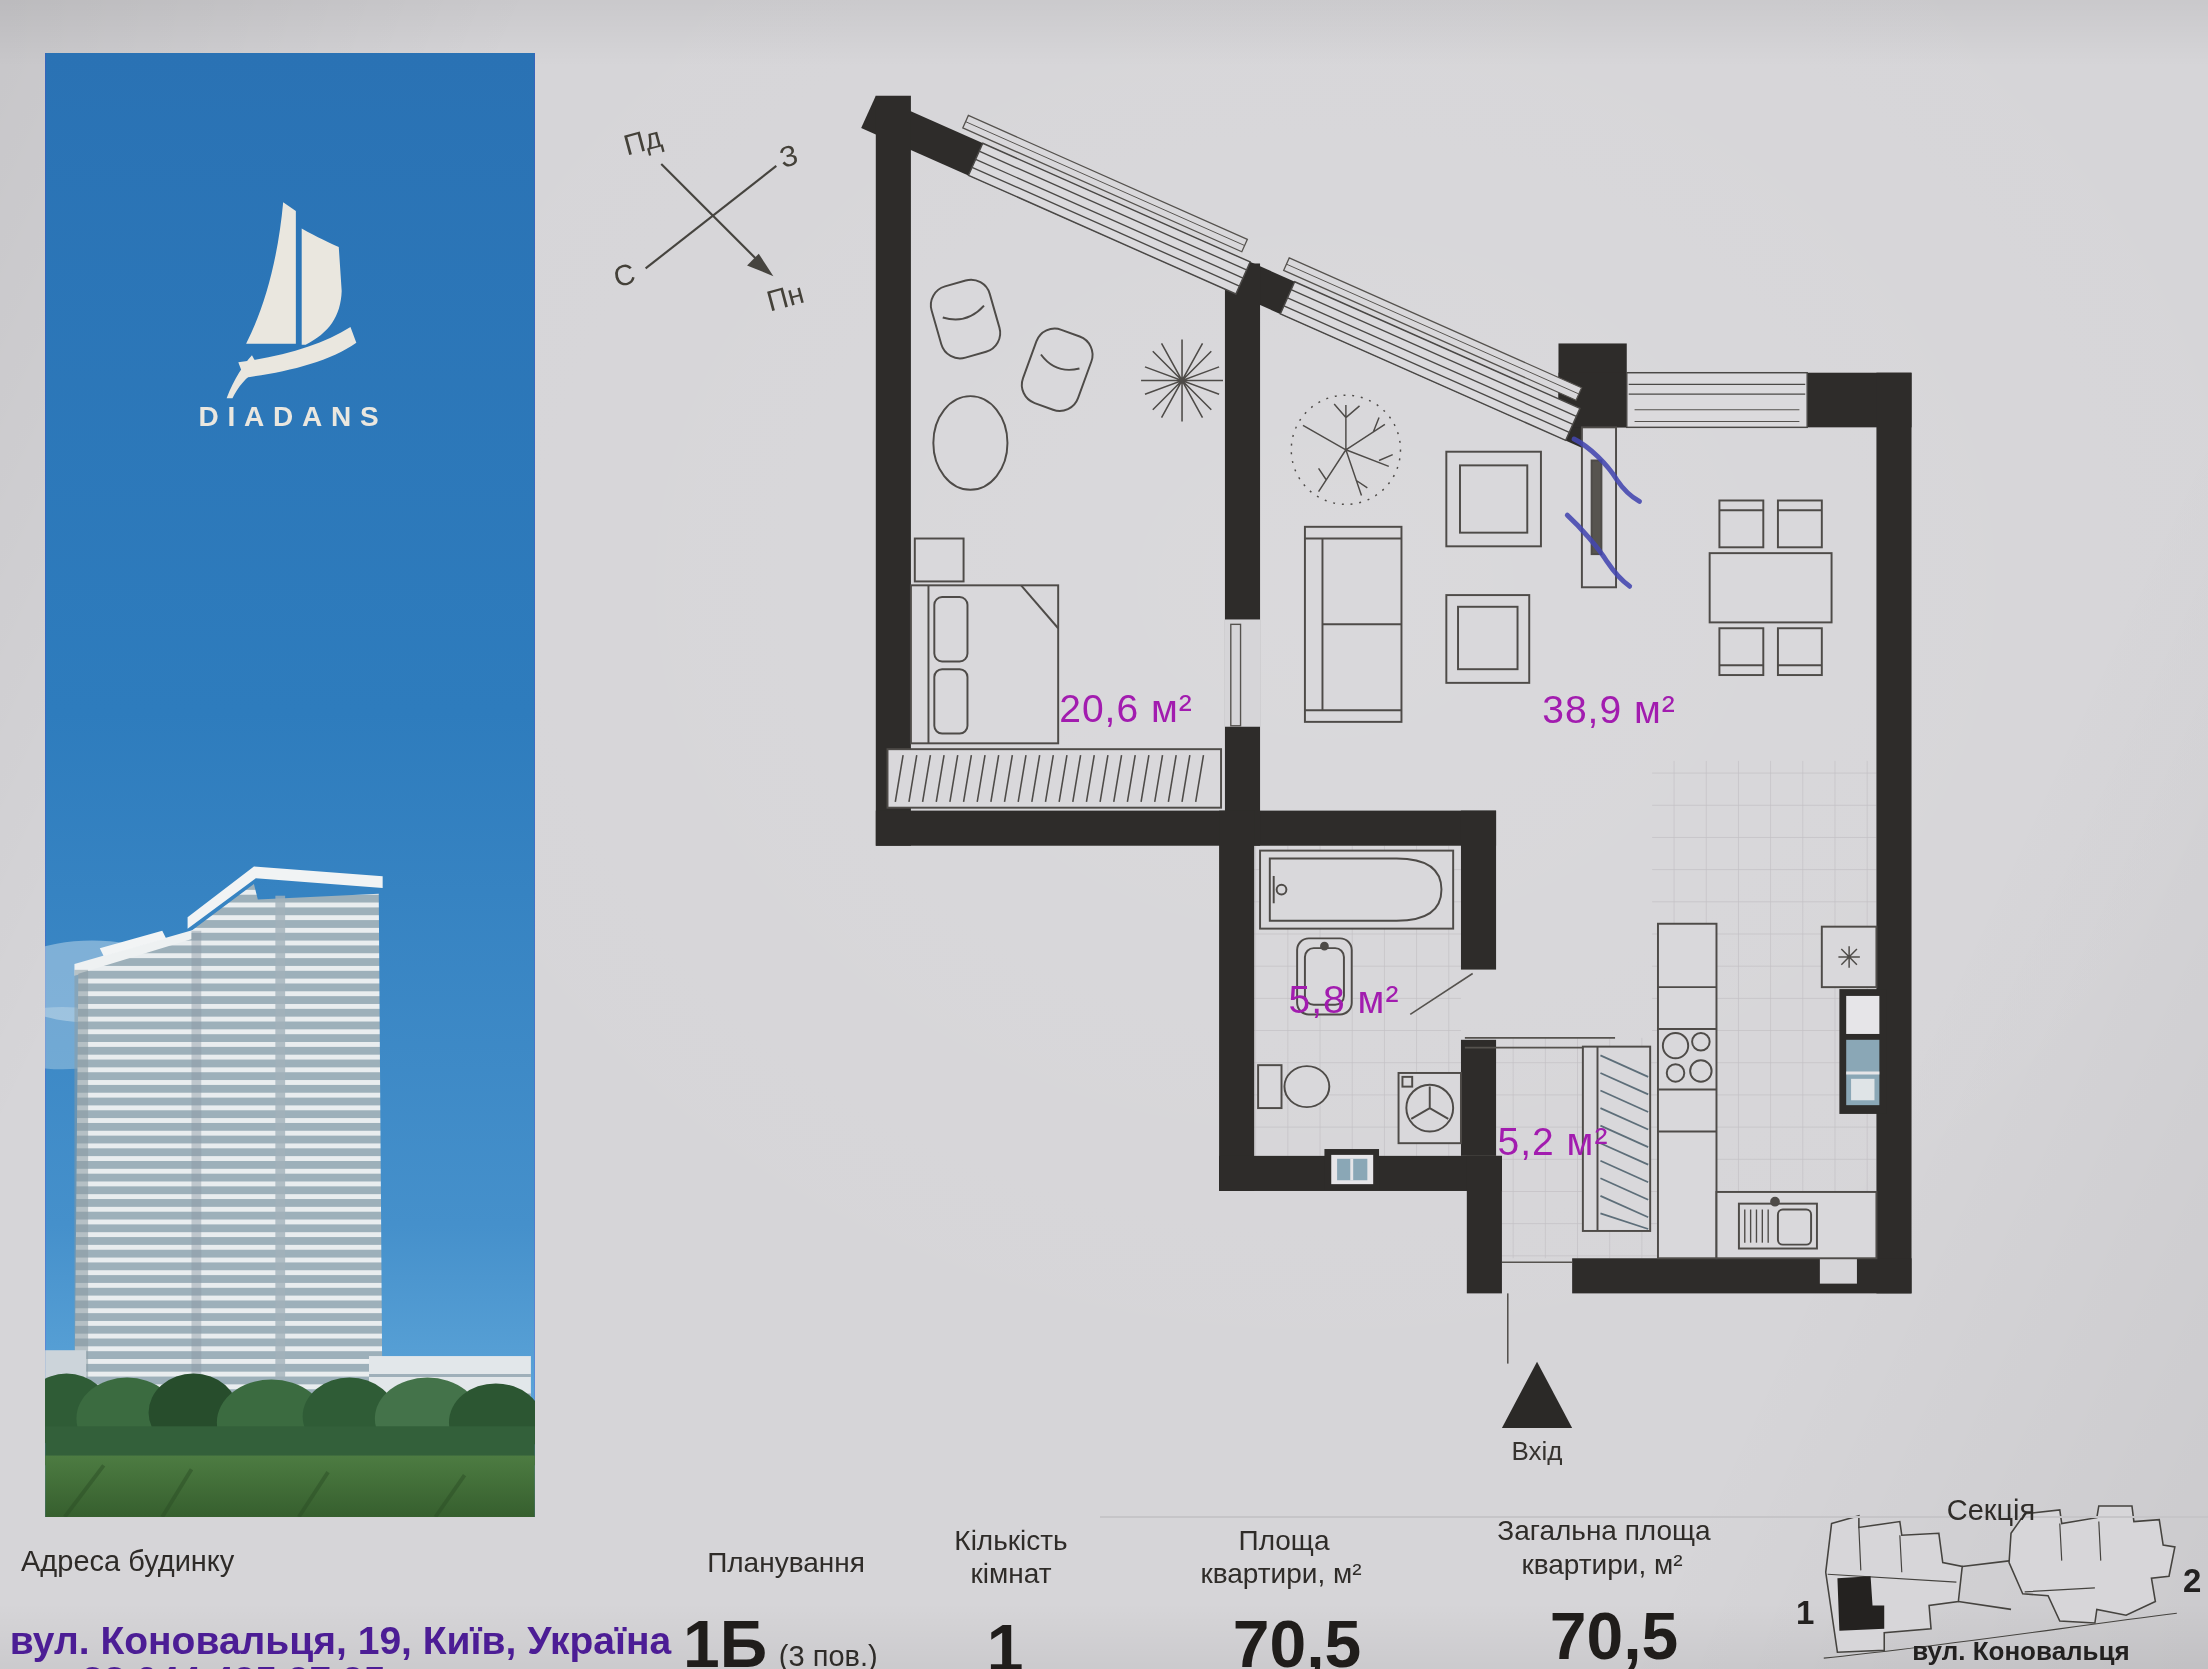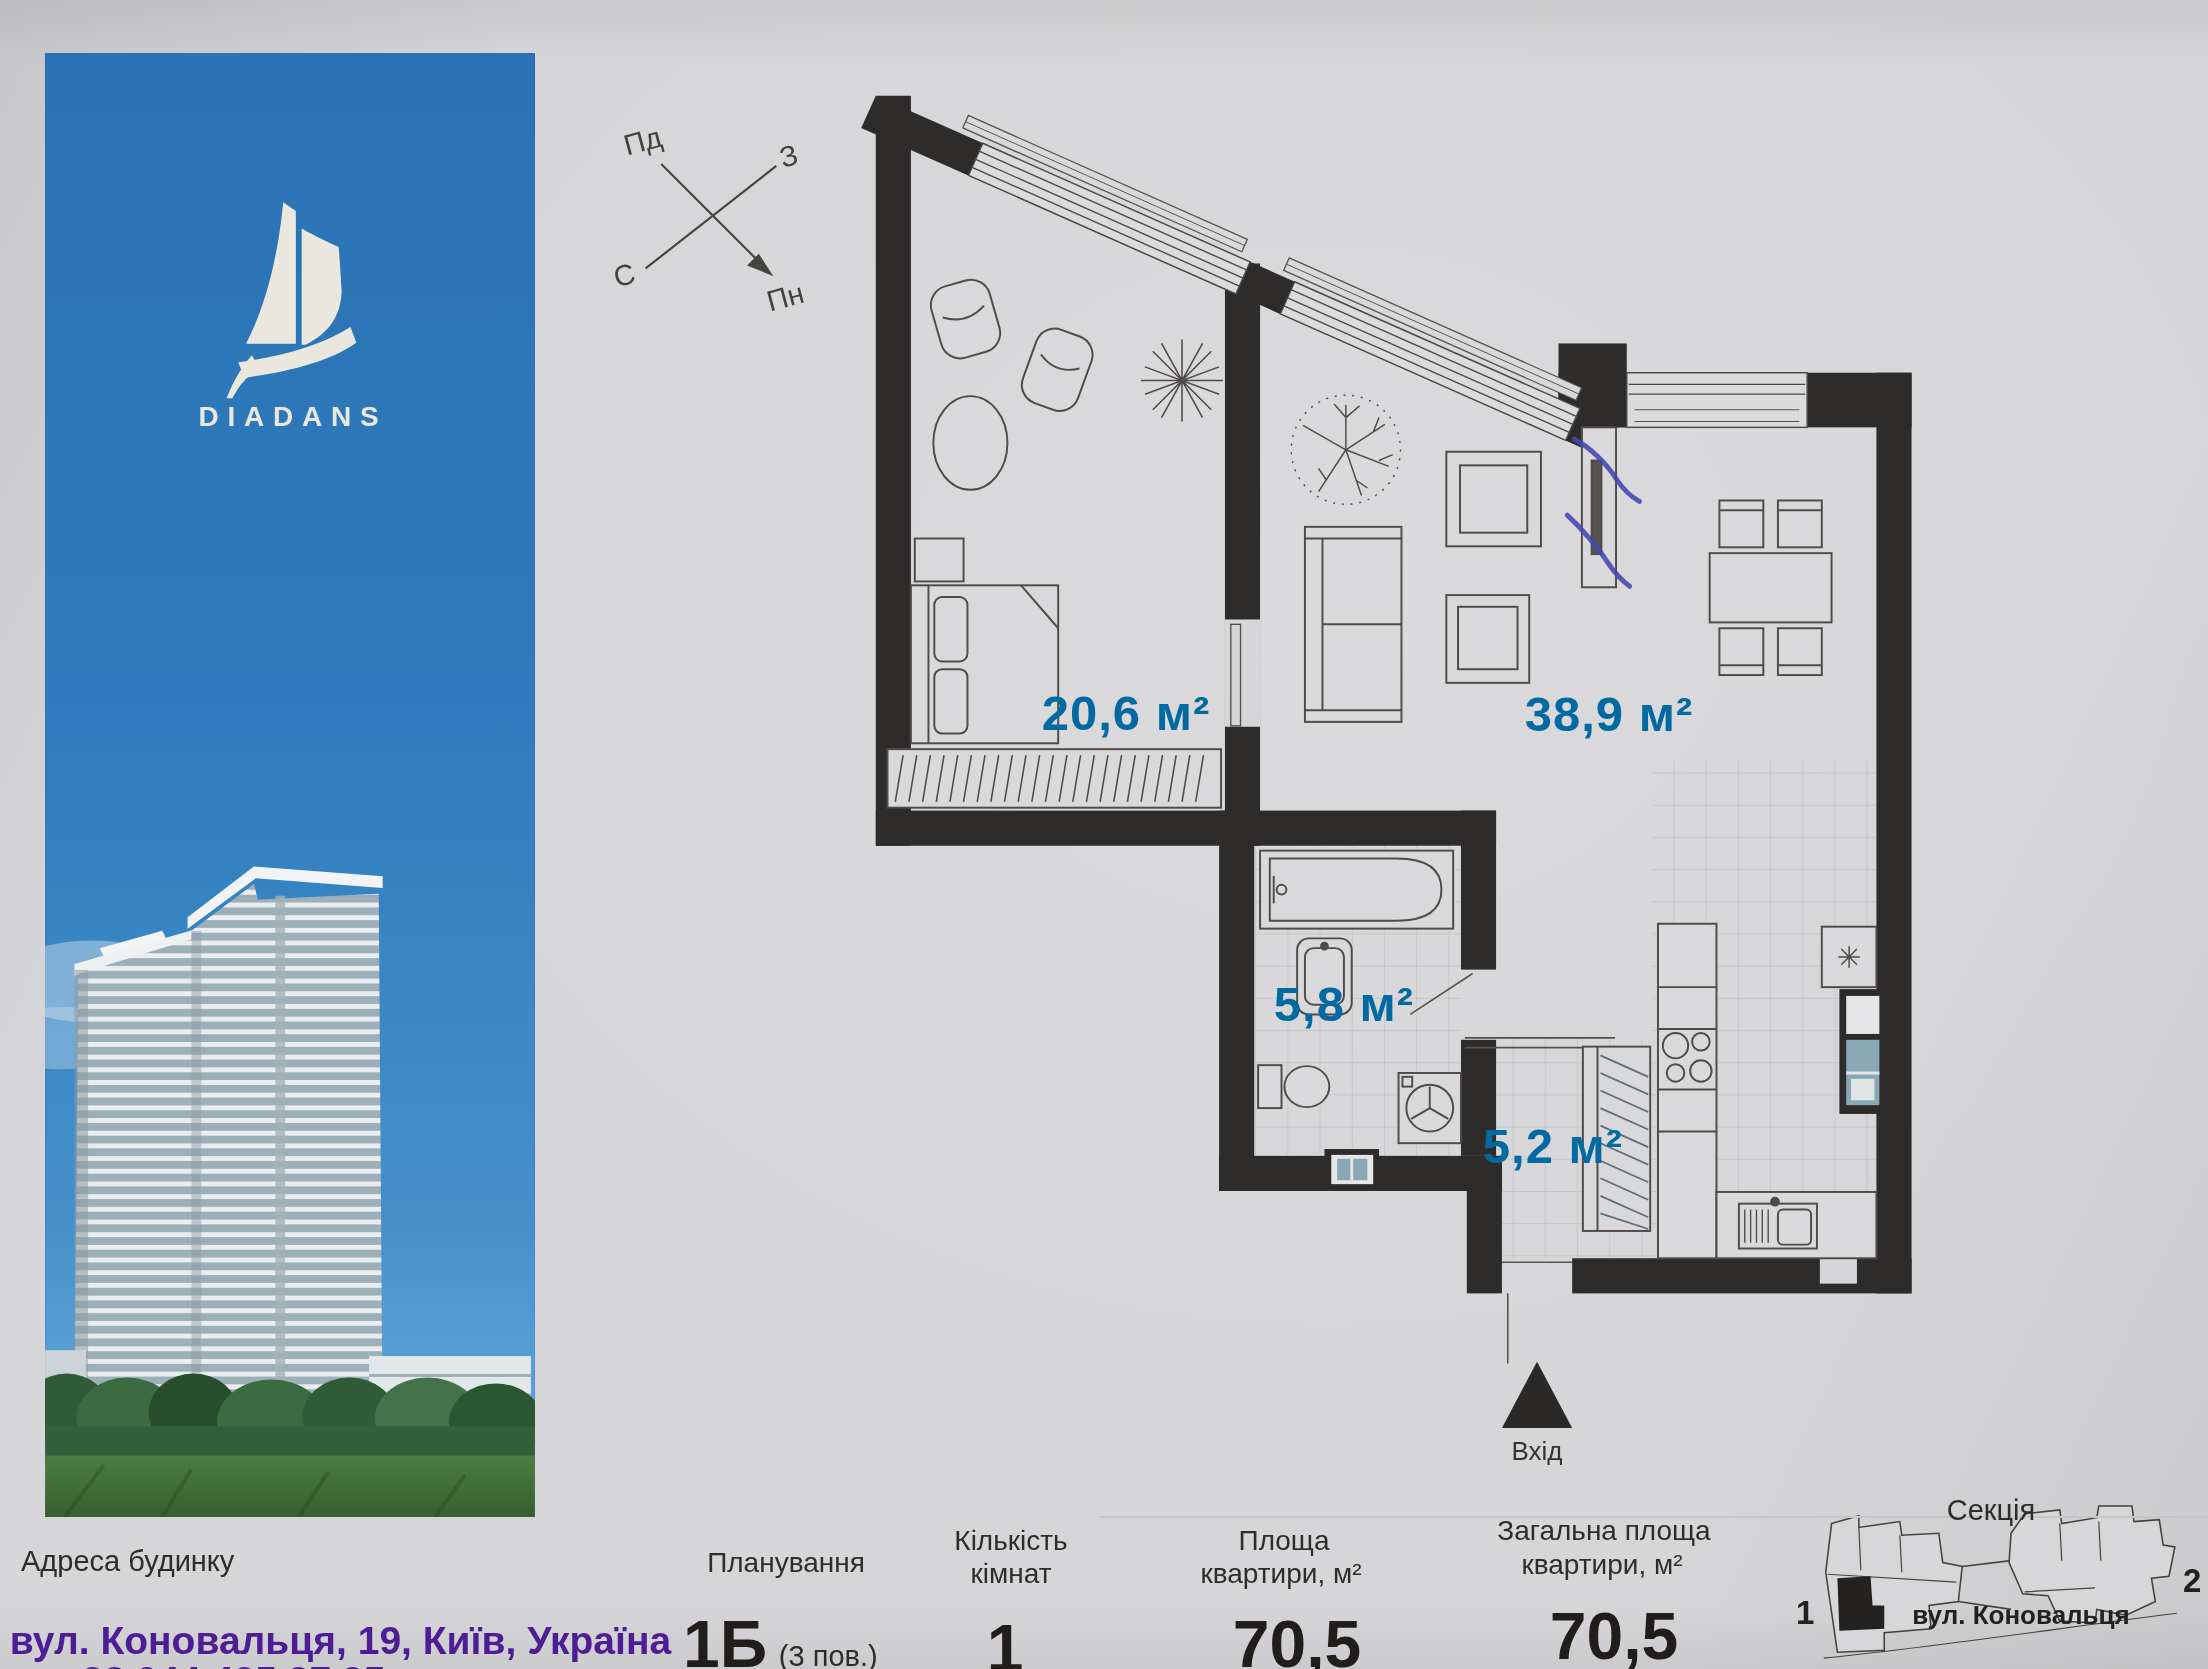--- a/index.html
+++ b/index.html
@@ -14,21 +14,21 @@
       radial-gradient(ellipse at 60% 35%, rgba(255,255,255,0.10), rgba(0,0,0,0.0) 55%),
       linear-gradient(115deg, rgba(0,0,0,0.07), rgba(0,0,0,0) 18%, rgba(0,0,0,0) 80%, rgba(0,0,0,0.05)),
       linear-gradient(rgba(0,0,0,0.06), rgba(0,0,0,0) 4%, rgba(0,0,0,0) 96%, rgba(0,0,0,0.05));
   }
   .abs{position:absolute;}
   .txt{position:absolute;line-height:1;white-space:nowrap;}
   .ctr{transform:translateX(-50%);}
   
   #banner{left:45px;top:53px;width:490px;height:1464px;background:#6d28d9;}
   
-  .room-label{font-size:49px;color:#0369a1;letter-spacing:1px;font-weight:bold;}
+  .room-label{font-size:39px;color:#a21caf;letter-spacing:1px;}
   .entrance-label{font-size:26px;color:#36332f;}
   
   .compass-label{font-size:29px;color:#444139;}
   
   .f-label{font-size:28px;color:#2f2c29;}
   .f-value{font-size:66px;font-weight:bold;color:#201d1b;}
   .f-note{font-size:29px;color:#2f2c29;}
   .addr-label{font-size:29px;color:#2e2b28;}
   .addr-value{font-size:39px;font-weight:bold;color:#4c1d95;}
   .sec-label{font-size:29px;color:#2f2c29;}
@@ -427,14 +427,14 @@
 <div class="txt ctr f-label" style="left:1281px;top:1560px;">квартири, м²</div>
 <div class="txt ctr f-value" style="left:1297px;top:1611px;">70,5</div>
 
 <div class="txt ctr f-label" style="left:1604px;top:1517px;">Загальна площа</div>
 <div class="txt ctr f-label" style="left:1602px;top:1551px;">квартири, м²</div>
 <div class="txt ctr f-value" style="left:1614px;top:1603px;">70,5</div>
 
 <div class="txt ctr sec-label" style="left:1991px;top:1496px;">Секція</div>
 <div class="txt sec-num" style="left:1796px;top:1596px;">1</div>
 <div class="txt sec-num" style="left:2183px;top:1564px;">2</div>
-<div class="txt ctr sec-street" style="left:2021px;top:1602px;">вул. Коновальця</div>
+<div class="txt ctr sec-street" style="left:2021px;top:1638px;">вул. Коновальця</div>
 
 
 </body></html>

